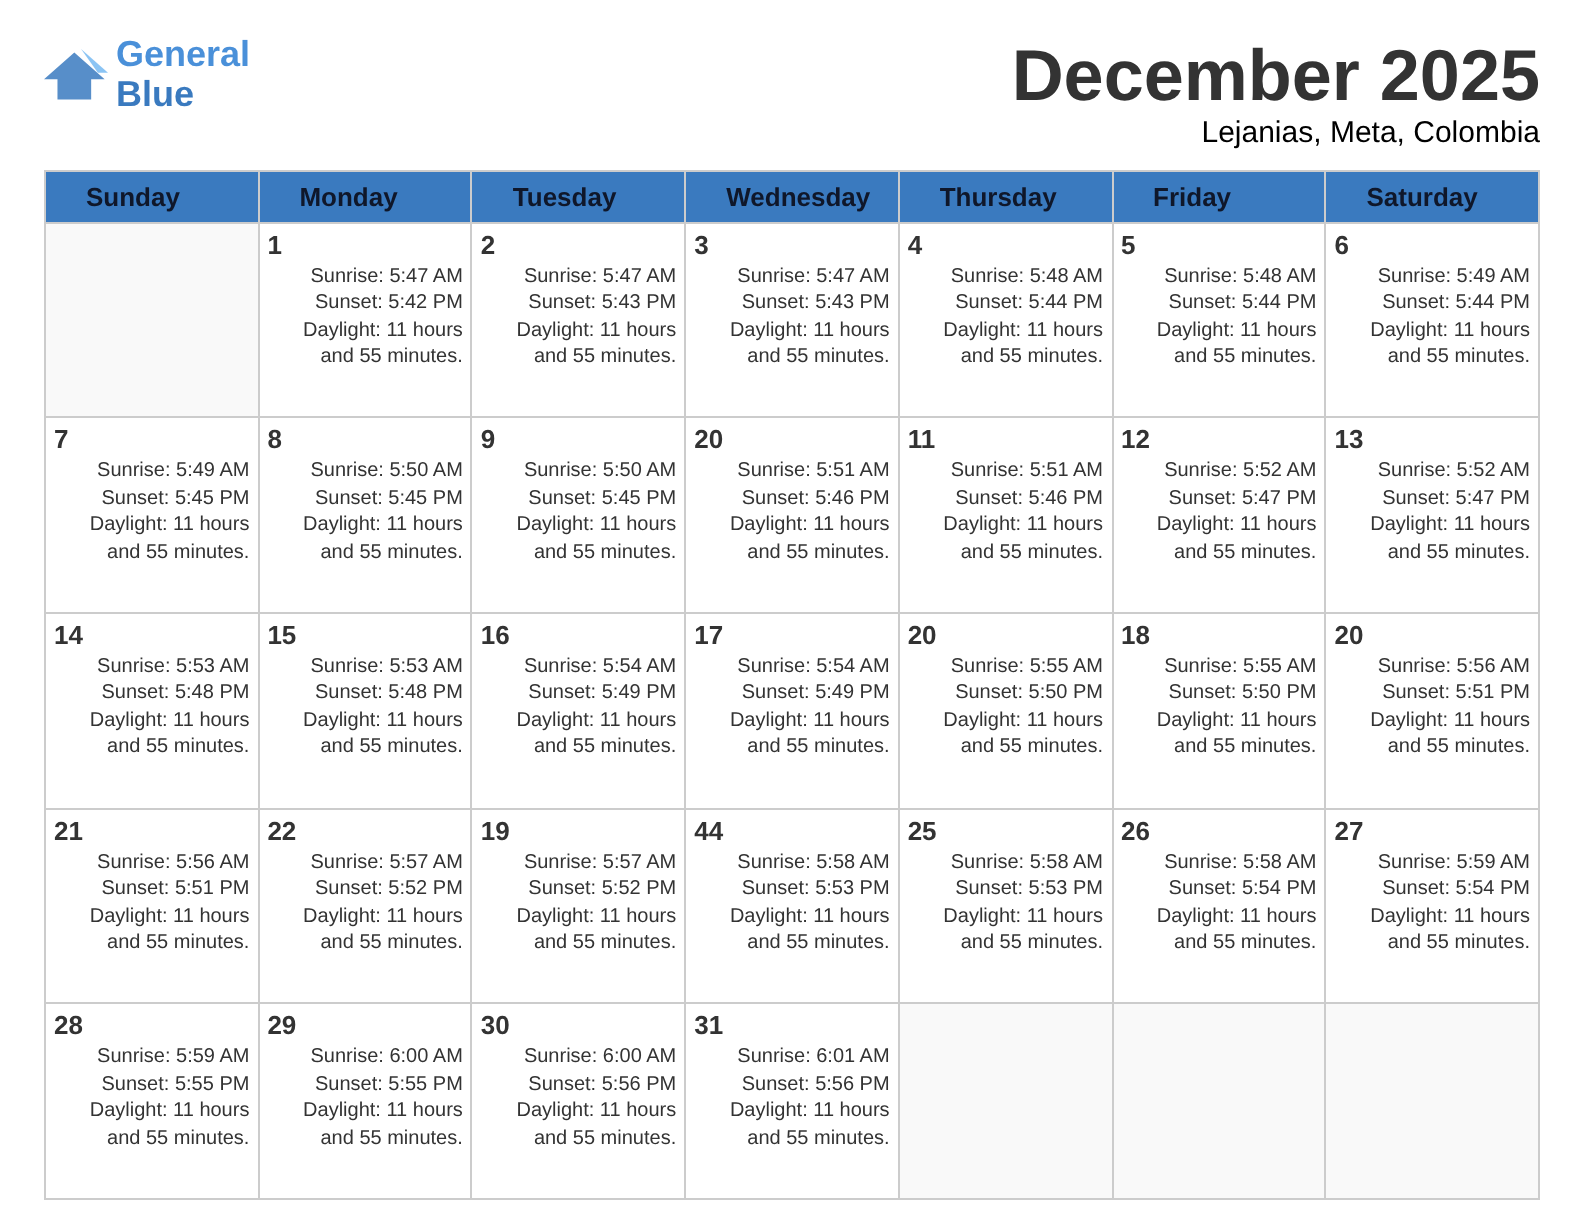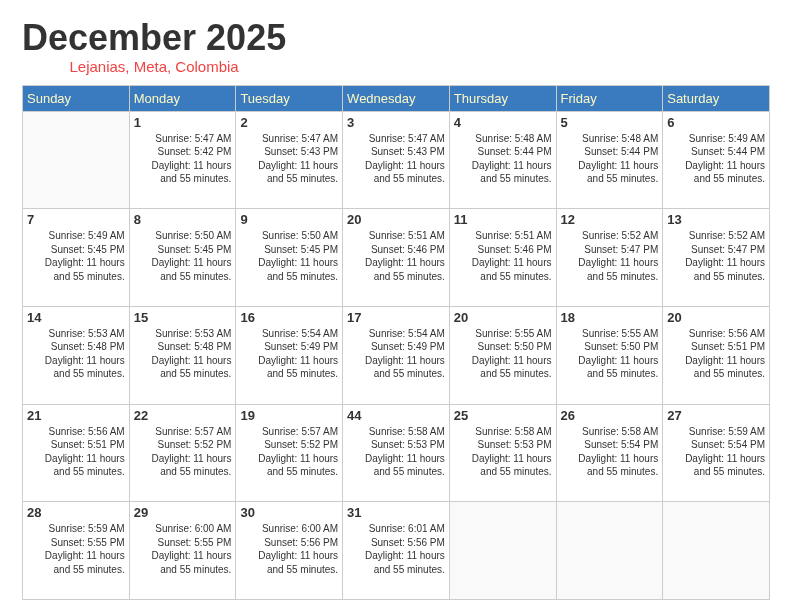--- a/index.html
+++ b/index.html
@@ -45,36 +45,35 @@
       text-align: right;
     }
     .month-title {
       font-size: 36px;
       font-weight: bold;
       color: #333;
       line-height: 1.1;
     }
     .subtitle {
       font-size: 15px;
-      color: #ef4444;
-      text-align: center;
+      color: #000000;
     }
     .calendar {
       flex: 1;
       border: 1px solid #ccc;
       border-collapse: collapse;
       width: 100%;
       table-layout: fixed;
     }
     .calendar th {
       background-color: #3a7abf;
-      color: #fef9c3;
+      color: #0f172a;
       font-size: 13px;
-      font-weight: normal;
-      padding: 5px 4px;
+      font-weight: bold;
+      padding: 5px 20px;
       text-align: left;
       border: 1px solid #ccc;
     }
     .calendar td {
       border: 1px solid #ccc;
       vertical-align: top;
       padding: 3px 4px;
       font-size: 10.5px;
       color: #333;
       background: #fff;
@@ -95,20 +94,30 @@
       color: #333;
       line-height: 1.35;
       text-align: right;
     }
   </style>
 </head>
 <body>
 
 <div class="page">
   <div class="header">
+    <div class="logo">
+      <svg class="logo-icon" viewBox="0 0 38 32" xmlns="http://www.w3.org/2000/svg">
+        <polygon points="18,2 36,18 28,18 28,30 8,30 8,18 0,18" fill="#3a7abf" opacity="0.85"></polygon>
+        <polygon points="22,0 38,14 32,14" fill="#5aabef" opacity="0.7"></polygon>
+      </svg>
+      <div class="logo-text">
+        <div><span>General</span></div>
+        <div><span style="color:#3a7abf;">Blue</span></div>
+      </div>
+    </div>
     <div class="title-block">
       <div class="month-title">December 2025</div>
       <div class="subtitle">Lejanias, Meta, Colombia</div>
     </div>
   </div>
 
   <table class="calendar">
     <thead>
       <tr>
         <th><span>Sunday</span></th>

